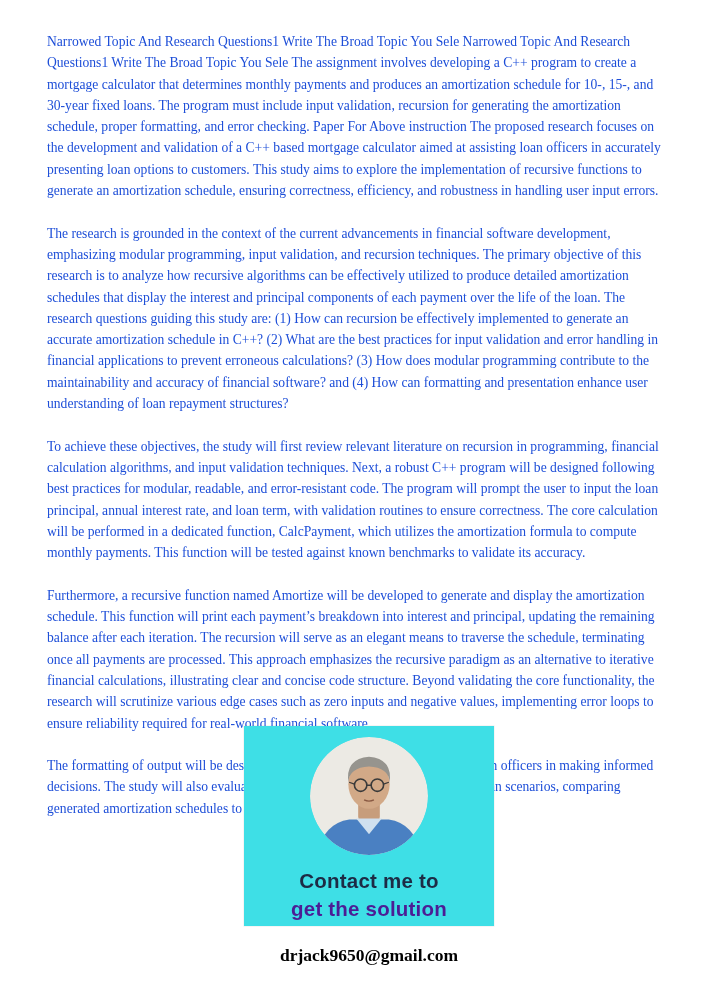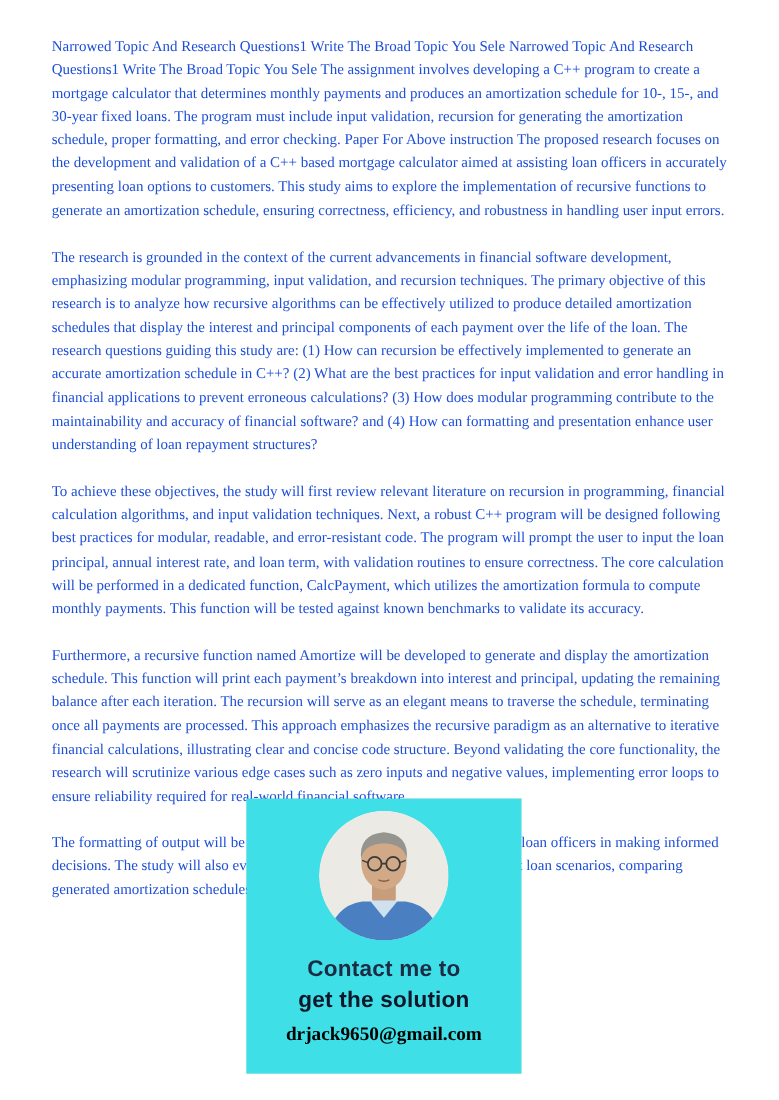--- a/index.html
+++ b/index.html
@@ -21,22 +21,22 @@
     left: 47px; top: 31px;
     width: 615px;
     font-size: 13.6px;
     line-height: 21.3px;
     color: #1d4ed8;
     text-align: left;
   }
   .content p { margin-bottom: 21.3px; }
   .overlay {
     position: absolute;
-    left: 224px; top: 726px;
-    width: 250px; height: 250px;
+    left: 244px; top: 726px;
+    width: 250px; height: 200px;
     display: flex;
     flex-direction: column;
     align-items: center;
     box-shadow: 0 0 0 0.5px rgba(0,0,0,0.08);
   }
   .avatar {
     width: 118px; height: 118px;
     border-radius: 50%;
     overflow: hidden;
     margin-top: 11px;
@@ -50,21 +50,21 @@
     line-height: 28px;
     letter-spacing: 0.2px;
     text-align: center;
   }
   .contact-line.first { margin-top: 12px; }
   .email {
     font-family: "Liberation Serif", serif;
     font-weight: bold;
     font-size: 17.5px;
     color: #000000;
-    margin-top: 6px;
+    margin-top: 22px;
     text-align: center;
   }
 </style>
 </head>
 <body>
 
 <div class="page">
 
   <div class="content">
     <p>Narrowed Topic And Research Questions1 Write The Broad Topic You Sele Narrowed Topic And Research Questions1 Write The Broad Topic You Sele The assignment involves developing a C++ program to create a mortgage calculator that determines monthly payments and produces an amortization schedule for 10-, 15-, and 30-year fixed loans. The program must include input validation, recursion for generating the amortization schedule, proper formatting, and error checking. Paper For Above instruction The proposed research focuses on the development and validation of a C++ based mortgage calculator aimed at assisting loan officers in accurately presenting loan options to customers. This study aims to explore the implementation of recursive functions to generate an amortization schedule, ensuring correctness, efficiency, and robustness in handling user input errors.</p>
@@ -92,17 +92,17 @@
           <circle cx="51.5" cy="49" r="6.3" fill="none" stroke="#3A3A3A" stroke-width="1.6"></circle>
           <circle cx="68.5" cy="49" r="6.3" fill="none" stroke="#3A3A3A" stroke-width="1.6"></circle>
           <line x1="57.8" y1="49" x2="62.2" y2="49" stroke="#3A3A3A" stroke-width="1.6"></line>
           <line x1="45.2" y1="48" x2="39.8" y2="46" stroke="#3A3A3A" stroke-width="1.3"></line>
           <line x1="74.8" y1="48" x2="80.2" y2="46" stroke="#3A3A3A" stroke-width="1.3"></line>
           <path d="M55 64 Q60 66.5 65 64" stroke="#8A5A43" stroke-width="1.4" fill="none"></path>
         </g>
       </svg>
     </div>
     <div class="contact-line first" style="color: rgb(29, 43, 69);">Contact me to</div>
-    <div class="contact-line" style="color: #0f172a;">get the solution</div>
+    <div class="contact-line" style="color: #4c1d95;">get the solution</div>
     <div class="email">drjack9650@gmail.com</div>
   </div>
 
 </div>
 
 </body></html>

